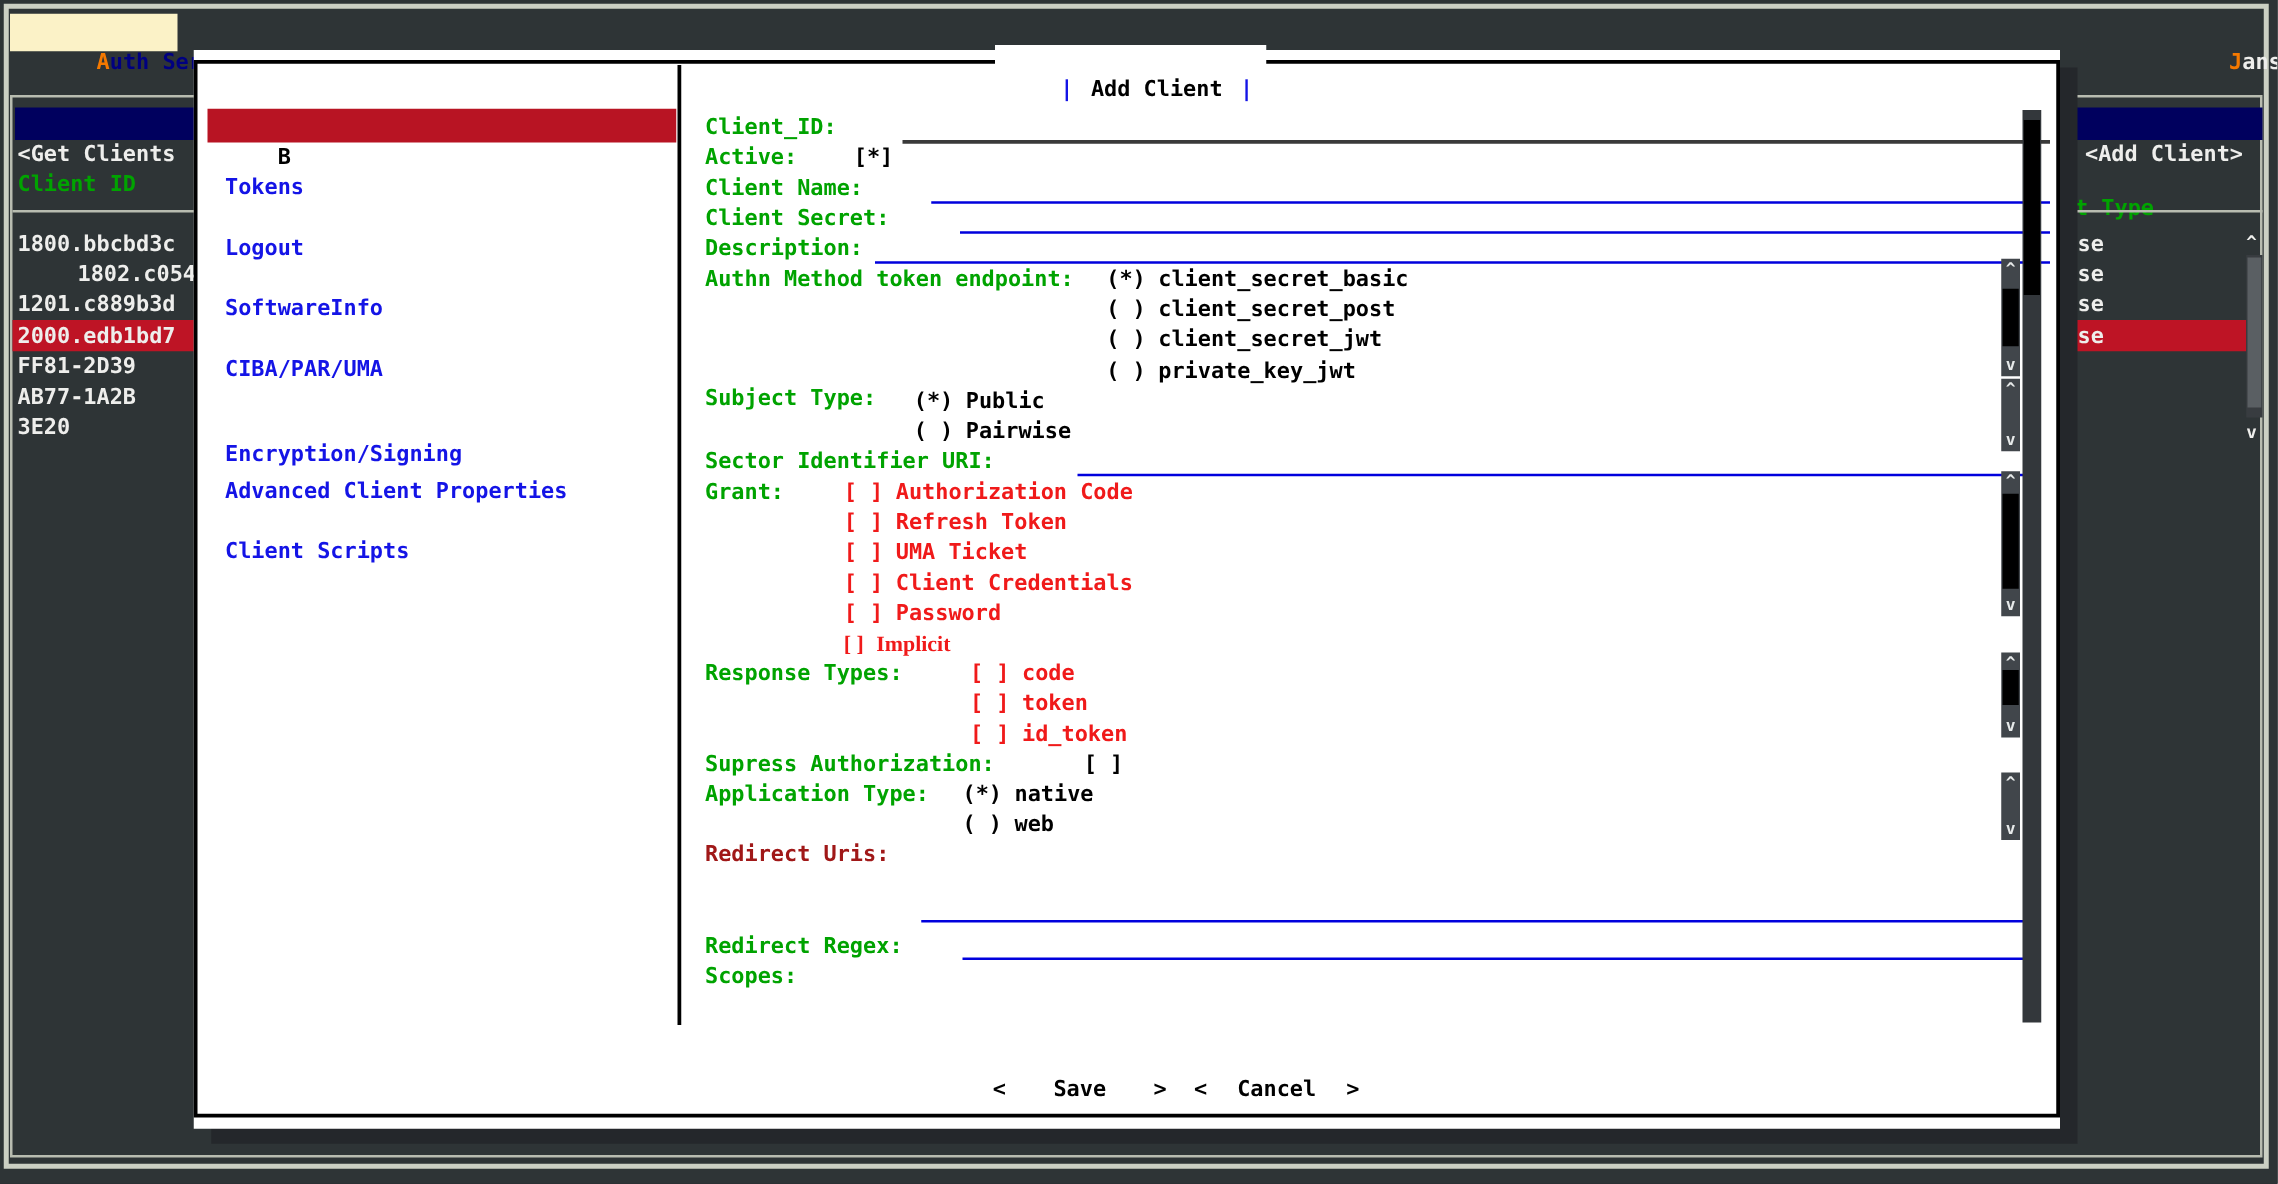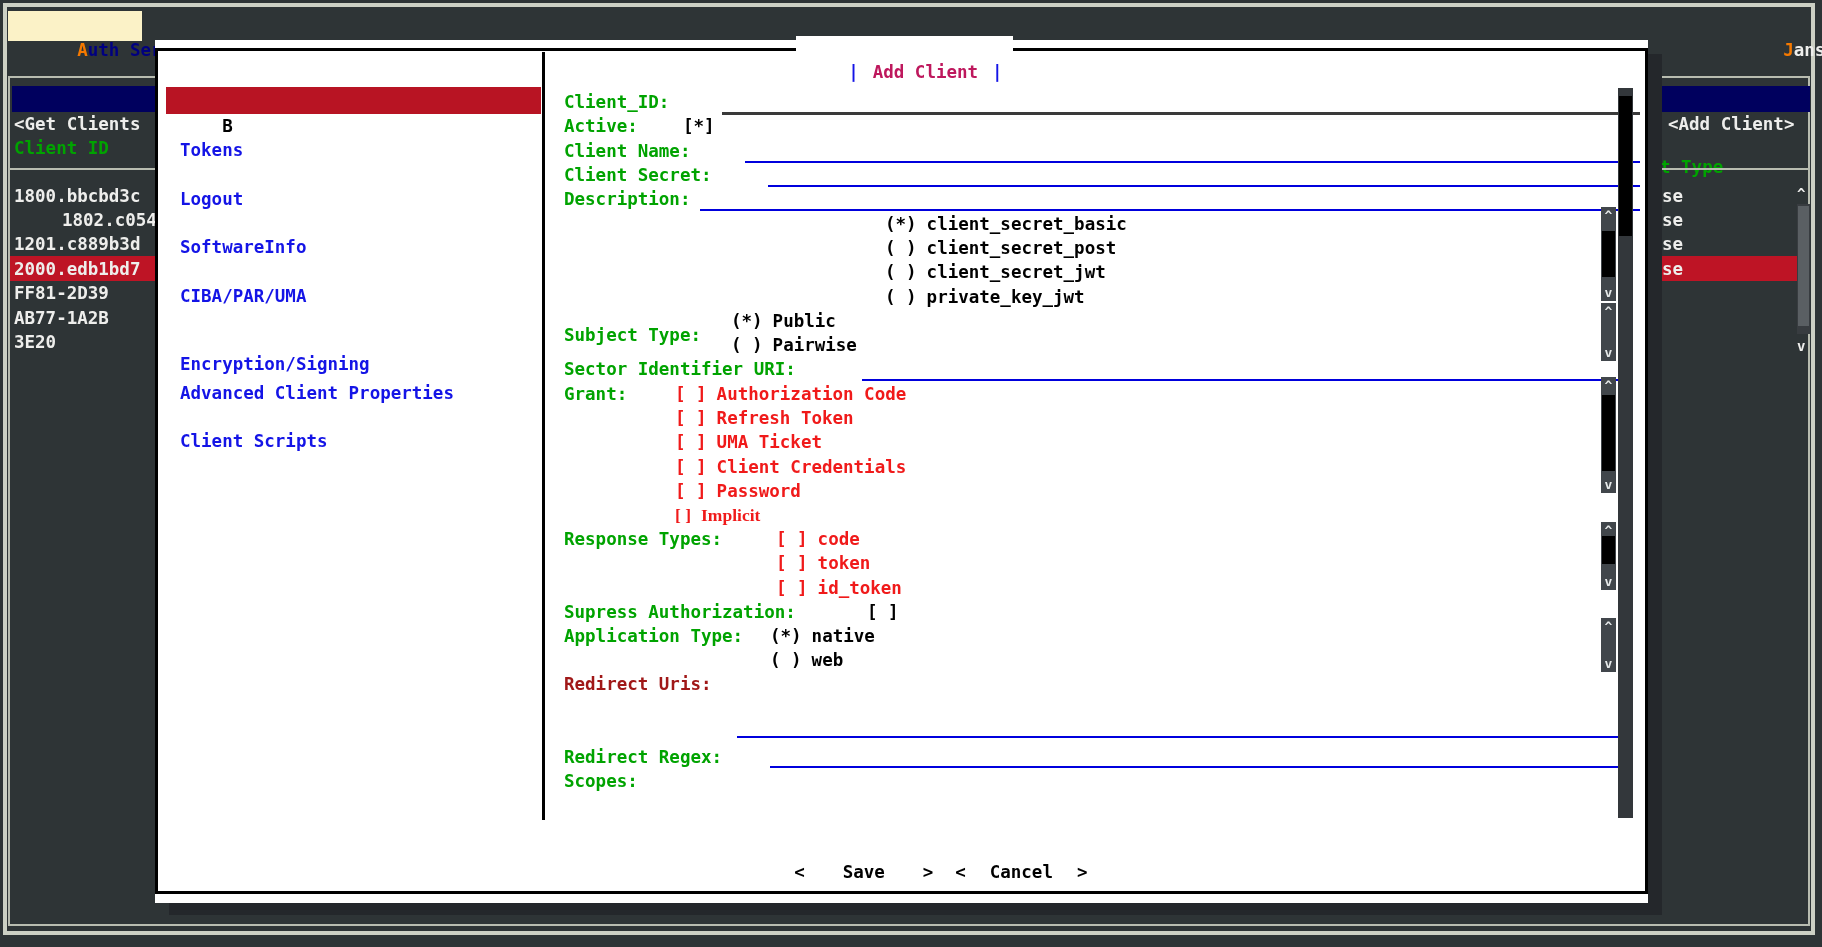--- a/index.html
+++ b/index.html
@@ -1,21 +1,21 @@
 <!DOCTYPE html>
 <html><head>
 <meta charset="utf-8">
 <style>
   html,body{margin:0;padding:0;background:#1d2125;}
   #root{position:relative;width:1822px;height:947px;background:#2e3436;overflow:hidden;
         font-family:"DejaVu Sans Mono","Liberation Mono",monospace;}
   .t{position:absolute;white-space:pre;font:bold 17.5px "DejaVu Sans Mono","Liberation Mono",monospace;
      line-height:24px;color:#000;}
   .g{color:#00a300}.bl{color:#1414e6}.rd{color:#f01a1a}.mr{color:#a01818}
-  .wh{color:#eeeeec}.nv{color:#000080}.hot{color:#f57900}.ttl{color:#be185d}
+  .wh{color:#eeeeec}.nv{color:#000080}.hot{color:#f57900}.ttl{color:#000000}
   .ln{position:absolute;height:0;border-top:2px solid #0000dd;}
   .rect{position:absolute;}
   .gsb{position:absolute;width:15px;background:#41464b;}
   .gsb .up,.gsb .dn{position:absolute;left:0;right:0;text-align:center;color:#e6e9e9;
        font:bold 13px "DejaVu Sans Mono",monospace;}
   .gsb .up{top:1px}.gsb .dn{bottom:1px}
   .gsb .thumb{position:absolute;left:1px;right:1px;background:#000;}
   .mark{margin-right:10px;}
 </style>
 </head>
@@ -100,31 +100,32 @@
 
   <div class="t g" style="left:564px;top:139px;">Client Name:</div>
   <div class="ln" style="left:745px;top:161px;width:895px;"></div>
 
   <div class="t g" style="left:564px;top:163px;">Client Secret:</div>
   <div class="ln" style="left:768px;top:185px;width:872px;"></div>
 
   <div class="t g" style="left:564px;top:187px;">Description:</div>
   <div class="ln" style="left:700px;top:209px;width:940px;"></div>
 
+  <div class="t g" style="left:564px;top:212px;">Authn Method token endpoint:</div>
   <div class="t" style="left:885px;top:212px;"><span class="mark">(*)</span><span>client_secret_basic</span></div>
   <div class="t" style="left:885px;top:236px;"><span class="mark">( )</span><span>client_secret_post</span></div>
   <div class="t" style="left:885px;top:260px;"><span class="mark">( )</span><span>client_secret_jwt</span></div>
   <div class="t" style="left:885px;top:285px;"><span class="mark">( )</span><span>private_key_jwt</span></div>
   <div class="gsb" style="left:1601px;top:207px;height:94px;">
     <div class="up">^</div>
     <div class="thumb" style="top:24px;height:46px;"></div>
     <div class="dn">v</div>
   </div>
 
-  <div class="t g" style="left:564px;top:323px;text-align:right;">Subject Type:</div>
+  <div class="t g" style="left:564px;top:307px;text-align:right;">Subject Type:</div>
   <div class="t" style="left:731px;top:309px;"><span class="mark">(*)</span><span>Public</span></div>
   <div class="t" style="left:731px;top:333px;"><span class="mark">( )</span><span>Pairwise</span></div>
   <div class="gsb" style="left:1601px;top:303px;height:58px;">
     <div class="up">^</div>
     <div class="dn">v</div>
   </div>
 
   <div class="t g" style="left:564px;top:357px;">Sector Identifier URI:</div>
   <div class="ln" style="left:862px;top:379px;width:768px;"></div>
 

